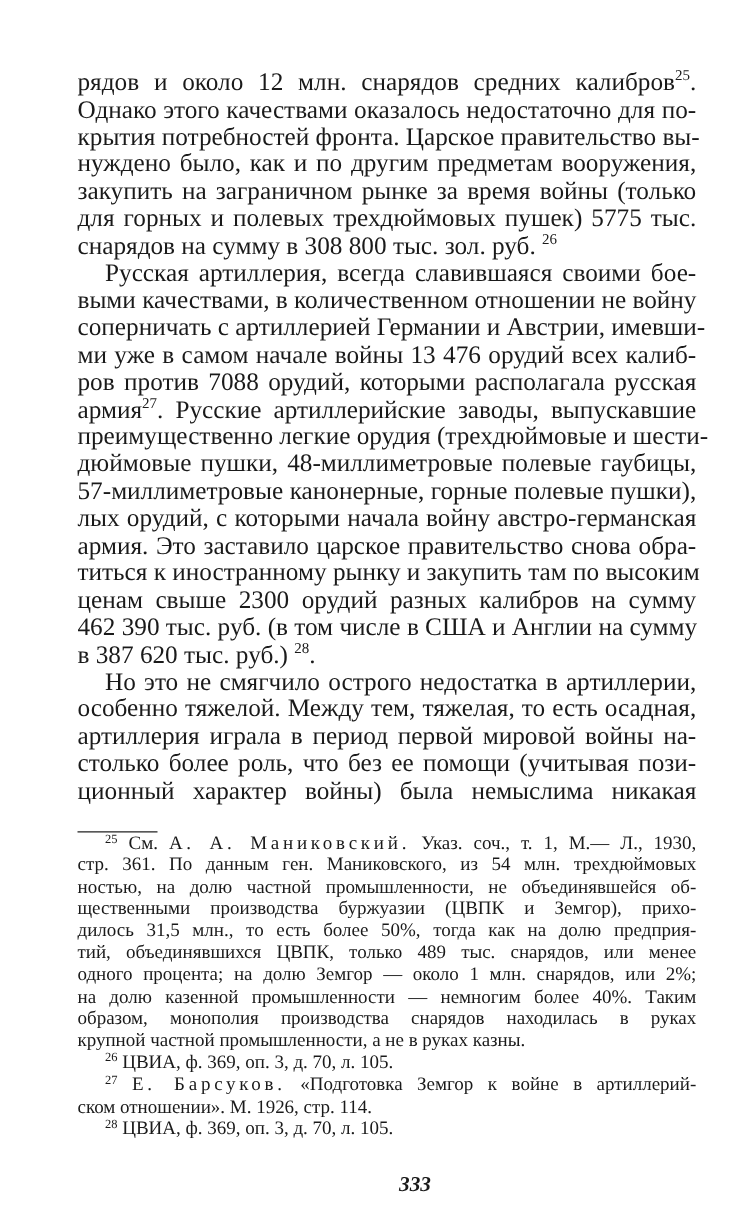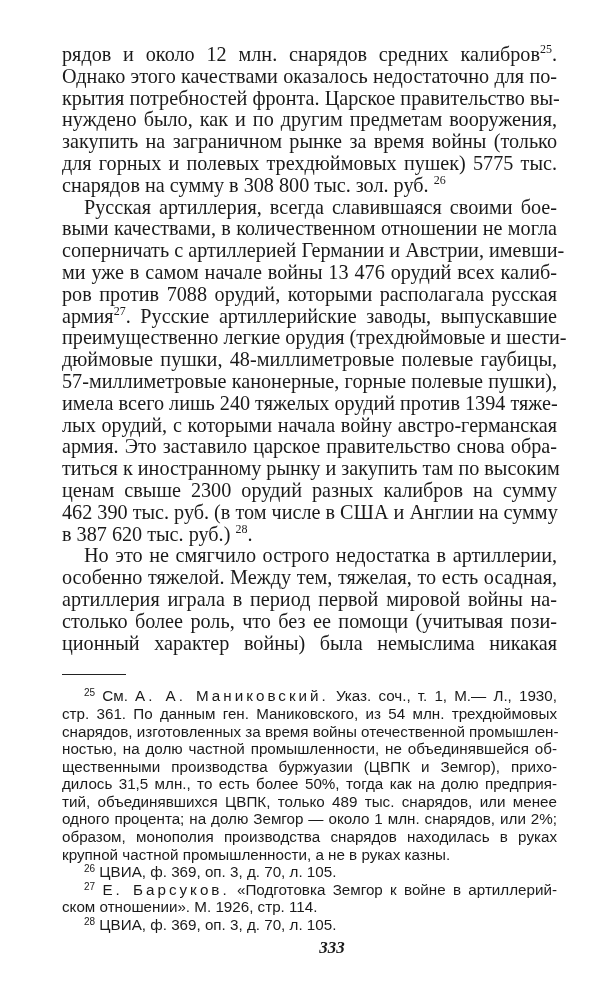--- a/index.html
+++ b/index.html
@@ -1,24 +1,24 @@
 <!DOCTYPE html>
 <html><head>
   <meta charset="utf-8">
   <style>
     html, body { margin: 0; padding: 0; background: #ffffff; }
     body { width: 600px; height: 984px; position: relative; overflow: hidden; color: #1a1a1a; }
-    .page { position: absolute; left: 62px; top: 44px; width: 495px; }
+    .page { position: absolute; left: 62px; top: 56px; width: 495px; }
     .body-text { font-family: "Liberation Serif", serif; font-size: 20.2px; line-height: 21.8px; text-align: justify; }
     .body-text p { margin: 0; text-indent: 0; }
     .line { display: block; text-align: justify; text-align-last: justify; white-space: nowrap; }
     .line.last { text-align-last: left; }
     sup { font-size: 12px; line-height: 0; vertical-align: 8px; }
     .rule { width: 64px; border-top: 1px solid #222; margin: 20px 0 0 0; }
-    .notes { font-family: Liberation Sans, sans-serif; font-size: 15.2px; line-height: 17.6px; margin-top: 12px; }
+    .notes { font-family: Liberation Serif, serif; font-size: 15.2px; line-height: 17.6px; }
     .notes .line { white-space: nowrap; }
     .notes .fn-start { padding-left: 22px; }
     .notes sup { font-size: 10px; vertical-align: 5px; }
     .spaced { letter-spacing: 3px; }
     .page-number { position: absolute; left: 0; width: 600px; top: 938px; text-align: center; font-family: "Liberation Serif", serif; font-style: italic; font-weight: bold; font-size: 17px; margin-left: 32px; }
   </style>
 </head>
 <body>
 
 <div class="page">
@@ -27,29 +27,28 @@
       <span class="line"><span>рядов и около 12 млн. снарядов средних калибров</span><sup>25</sup><span>.</span></span>
       <span class="line">Однако этого качествами оказалось недостаточно для по-</span>
       <span class="line">крытия потребностей фронта. Царское правительство вы-</span>
       <span class="line">нуждено было, как и по другим предметам вооружения,</span>
       <span class="line">закупить на заграничном рынке за время войны (только</span>
       <span class="line">для горных и полевых трехдюймовых пушек) 5775 тыс.</span>
       <span class="line last"><span>снарядов на сумму в 308 800 тыс. зол. руб.</span> <sup>26</sup></span>
     </p>
     <p>
       <span class="line" style="padding-left:22px">Русская артиллерия, всегда славившаяся своими бое-</span>
-      <span class="line">выми качествами, в количественном отношении не могла</span>
+      <span class="line">выми качествами, в количественном отношении не войну</span>
       <span class="line">соперничать с артиллерией Германии и Австрии, имевши-</span>
       <span class="line">ми уже в самом начале войны 13 476 орудий всех калиб-</span>
       <span class="line">ров против 7088 орудий, которыми располагала русская</span>
       <span class="line"><span>армия</span><sup>27</sup><span>. Русские артиллерийские заводы, выпускавшие</span></span>
       <span class="line">преимущественно легкие орудия (трехдюймовые и шести-</span>
       <span class="line">дюймовые пушки, 48-миллиметровые полевые гаубицы,</span>
       <span class="line">57-миллиметровые канонерные, горные полевые пушки),</span>
-      <span class="line">имела всего лишь 240 тяжелых орудий против 1394 тяже-</span>
       <span class="line">лых орудий, с которыми начала войну австро-германская</span>
       <span class="line">армия. Это заставило царское правительство снова обра-</span>
       <span class="line">титься к иностранному рынку и закупить там по высоким</span>
       <span class="line">ценам свыше 2300 орудий разных калибров на сумму</span>
       <span class="line">462 390 тыс. руб. (в том числе в США и Англии на сумму</span>
       <span class="line last"><span>в 387 620 тыс. руб.)</span> <sup>28</sup><span>.</span></span>
     </p>
     <p>
       <span class="line" style="padding-left:22px">Но это не смягчило острого недостатка в артиллерии,</span>
       <span class="line">особенно тяжелой. Между тем, тяжелая, то есть осадная,</span>
@@ -58,26 +57,26 @@
       <span class="line">ционный характер войны) была немыслима никакая</span>
     </p>
   </div>
 
   <div class="rule"></div>
 
   <div class="notes">
     <div>
       <span class="line fn-start"><sup>25</sup> <span>См.</span> <span class="spaced">А. А. Маниковский.</span> <span>Указ. соч., т. 1, М.— Л., 1930,</span></span>
       <span class="line">стр. 361. По данным ген. Маниковского, из 54 млн. трехдюймовых</span>
-      <span class="line">снарядов, изготовленных за время войны отечественной промышлен-</span>
       <span class="line">ностью, на долю частной промышленности, не объединявшейся об-</span>
       <span class="line">щественными производства буржуазии (ЦВПК и Земгор), прихо-</span>
       <span class="line">дилось 31,5 млн., то есть более 50%, тогда как на долю предприя-</span>
       <span class="line">тий, объединявшихся ЦВПК, только 489 тыс. снарядов, или менее</span>
       <span class="line">одного процента; на долю Земгор — около 1 млн. снарядов, или 2%;</span>
+      <span class="line">на долю казенной промышленности — немногим более 40%. Таким</span>
       <span class="line">образом, монополия производства снарядов находилась в руках</span>
       <span class="line last">крупной частной промышленности, а не в руках казны.</span>
     </div>
     <div>
       <span class="line last fn-start"><sup>26</sup> <span>ЦВИА, ф. 369, оп. 3, д. 70, л. 105.</span></span>
     </div>
     <div>
       <span class="line fn-start"><sup>27</sup> <span class="spaced">Е. Барсуков.</span> <span>«Подготовка Земгор к войне в артиллерий-</span></span>
       <span class="line last">ском отношении». М. 1926, стр. 114.</span>
     </div>

